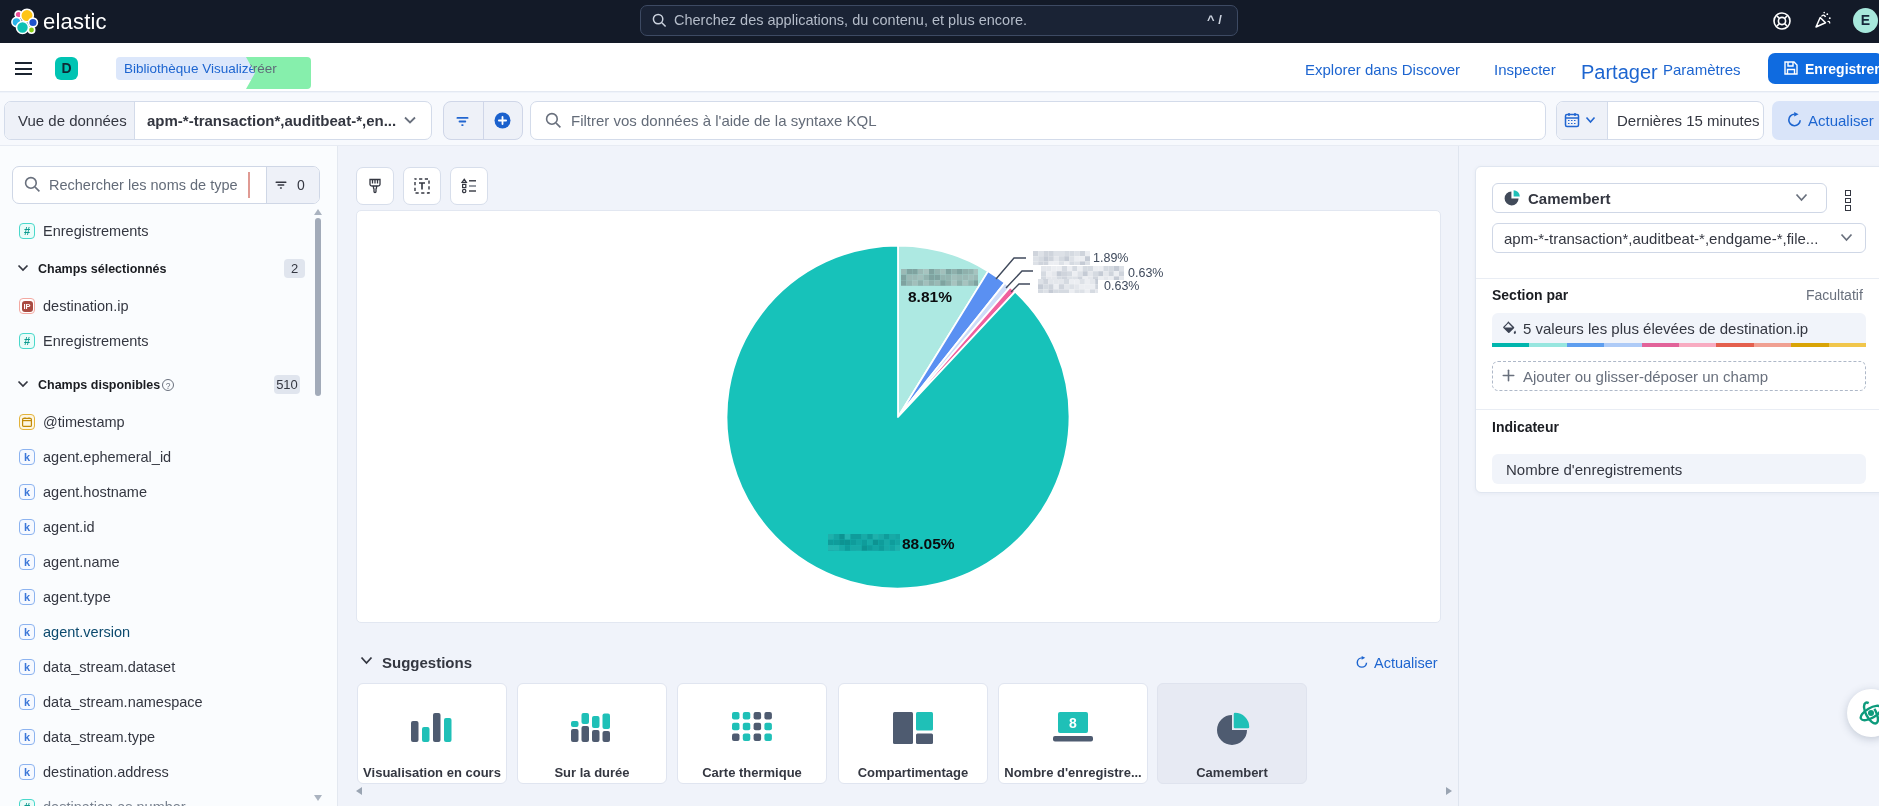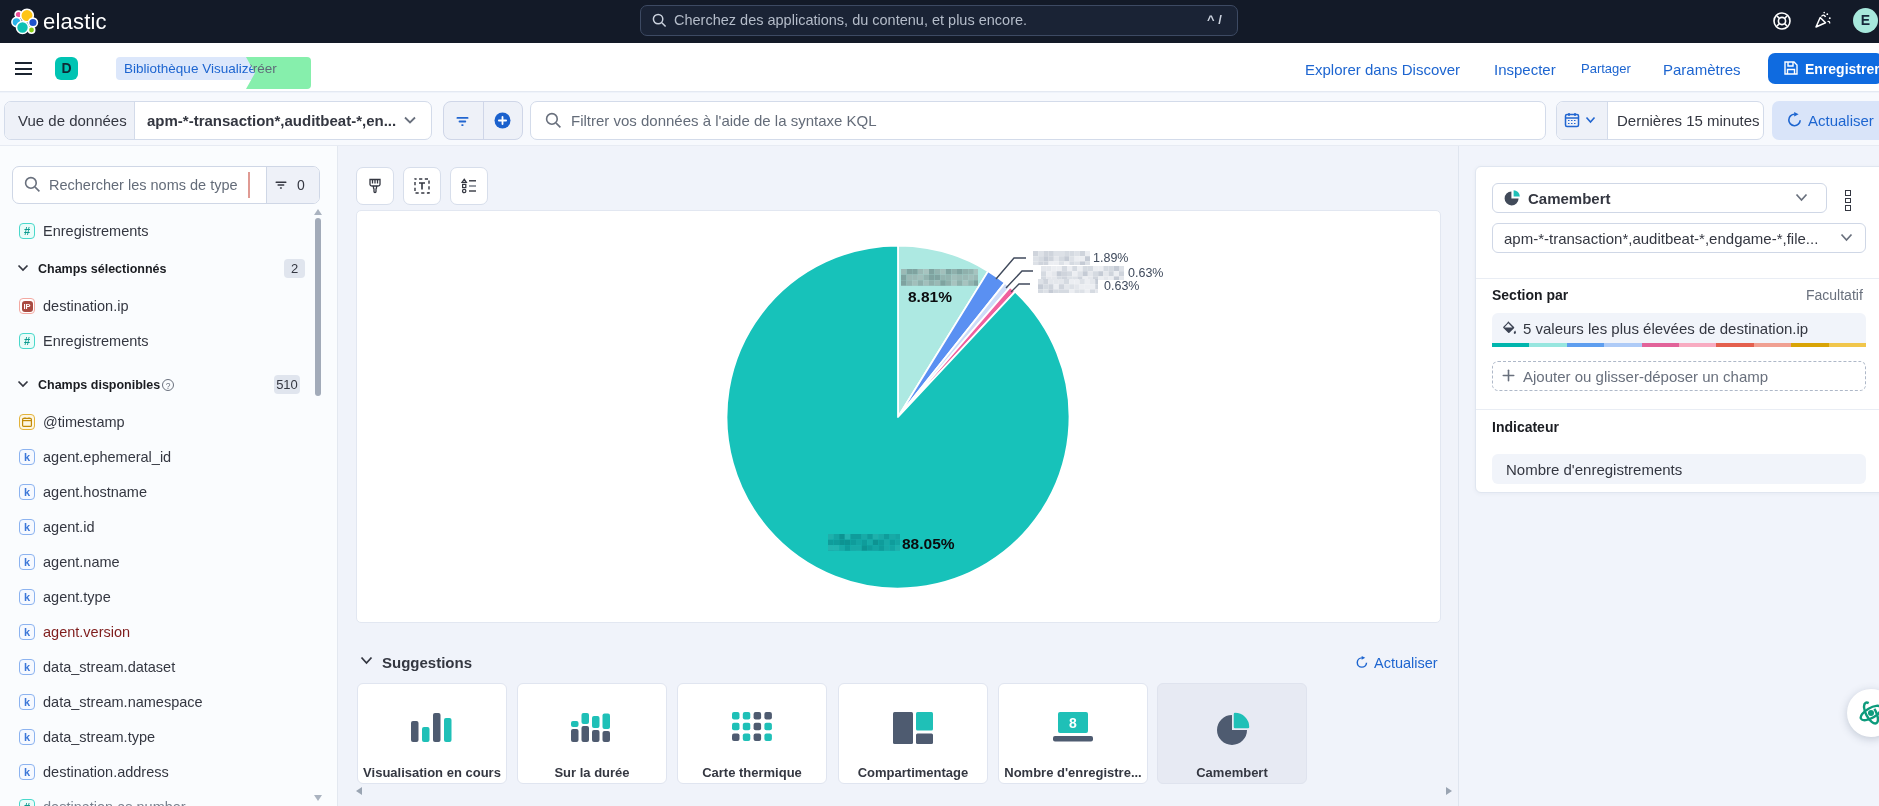--- a/index.html
+++ b/index.html
@@ -49,21 +49,21 @@
 
 <div class="abs" style="left:0;top:43px;width:1879px;height:49px;background:#fff;border-bottom:1px solid #e4e9f2;"></div>
 <div class="abs" style="left:15px;top:62px;width:17px;height:2.4px;background:#1b2430;"></div>
 <div class="abs" style="left:15px;top:67.5px;width:17px;height:2.4px;background:#1b2430;"></div>
 <div class="abs" style="left:15px;top:73px;width:17px;height:2.4px;background:#1b2430;"></div>
 <div class="abs" style="left:55px;top:57px;width:23px;height:23px;border-radius:6px;background:#00c4b3;color:#0e2a35;font-weight:700;font-size:14px;text-align:center;line-height:23px;">D</div>
 <div class="abs txt" style="left:100px;top:57px;width:148px;height:23px;background:#dce7fb;color:#1d65d0;font-size:13.5px;font-weight:500;line-height:23px;text-align:center;clip-path:polygon(0 0,calc(100% - 9px) 0,100% 50%,calc(100% - 9px) 100%,0 100%);border-radius:4px;margin-left:16px;">Bibliothèque Visualize</div>
 <div class="abs txt" style="left:243px;top:57px;width:68px;height:32px;background:#86efac;color:#5f6a79;font-size:13.5px;font-weight:500;line-height:23px;text-align:left;clip-path:polygon(3px 0,100% 0,100% 100%,3px 100%,12px 50%);border-radius:4px;">Créer</div>
 <div class="abs txt" style="left:1305px;top:61px;color:#1d65d0;font-size:15px;">Explorer dans Discover</div>
 <div class="abs txt" style="left:1494px;top:61px;color:#1d65d0;font-size:15px;">Inspecter</div>
-<div class="abs txt" style="left:1581px;top:61px;color:#1d65d0;font-size:13px;">Partager</div>
+<div class="abs txt" style="left:1581px;top:61px;color:#1d65d0;font-size:20px;">Partager</div>
 <div class="abs txt" style="left:1663px;top:61px;color:#1d65d0;font-size:15px;">Paramètres</div>
 <div class="abs" style="left:1768px;top:53px;width:115px;height:31px;background:#0f6be0;border-radius:7px;"></div>
 <svg class="abs" style="left:1783px;top:60px" width="16" height="16" viewBox="0 0 16 16" fill="none" stroke="#fff" stroke-width="1.4">
       <path d="M2 2 H11 L14 5 V14 H2 Z"></path>
       <path d="M5 2 V6 H10 V2"></path>
       <path d="M4.5 14 V9.5 H11.5 V14"></path>
     </svg>
 <div class="abs txt" style="left:1805px;top:61px;color:#fff;font-size:14px;font-weight:700;">Enregistrer</div>
 
 <div class="abs" style="left:0;top:93px;width:1879px;height:53px;background:#f7f9fd;border-bottom:1px solid #e7ebf3;"></div>
@@ -173,21 +173,21 @@
     <div class="abs txt" style="left:43px;top:449px;color:#343741;font-size:14.5px;">agent.ephemeral_id</div>
 <div class="abs" style="left:19px;top:484px;width:16px;height:16px;border:1px solid #8cb3f0;border-radius:4px;background:#f6f9ff;color:#3c77d8;font-size:11px;font-weight:700;text-align:center;line-height:15px;">k</div>
     <div class="abs txt" style="left:43px;top:484px;color:#343741;font-size:14.5px;">agent.hostname</div>
 <div class="abs" style="left:19px;top:519px;width:16px;height:16px;border:1px solid #8cb3f0;border-radius:4px;background:#f6f9ff;color:#3c77d8;font-size:11px;font-weight:700;text-align:center;line-height:15px;">k</div>
     <div class="abs txt" style="left:43px;top:519px;color:#343741;font-size:14.5px;">agent.id</div>
 <div class="abs" style="left:19px;top:554px;width:16px;height:16px;border:1px solid #8cb3f0;border-radius:4px;background:#f6f9ff;color:#3c77d8;font-size:11px;font-weight:700;text-align:center;line-height:15px;">k</div>
     <div class="abs txt" style="left:43px;top:554px;color:#343741;font-size:14.5px;">agent.name</div>
 <div class="abs" style="left:19px;top:589px;width:16px;height:16px;border:1px solid #8cb3f0;border-radius:4px;background:#f6f9ff;color:#3c77d8;font-size:11px;font-weight:700;text-align:center;line-height:15px;">k</div>
     <div class="abs txt" style="left:43px;top:589px;color:#343741;font-size:14.5px;">agent.type</div>
 <div class="abs" style="left:19px;top:624px;width:16px;height:16px;border:1px solid #8cb3f0;border-radius:4px;background:#f6f9ff;color:#3c77d8;font-size:11px;font-weight:700;text-align:center;line-height:15px;">k</div>
-    <div class="abs txt" style="left:43px;top:624px;color:#7f1d1d;font-size:14.5px;">agent.version</div>
+    <div class="abs txt" style="left:43px;top:624px;color:#0c4a6e;font-size:14.5px;">agent.version</div>
 <div class="abs" style="left:19px;top:659px;width:16px;height:16px;border:1px solid #8cb3f0;border-radius:4px;background:#f6f9ff;color:#3c77d8;font-size:11px;font-weight:700;text-align:center;line-height:15px;">k</div>
     <div class="abs txt" style="left:43px;top:659px;color:#343741;font-size:14.5px;">data_stream.dataset</div>
 <div class="abs" style="left:19px;top:694px;width:16px;height:16px;border:1px solid #8cb3f0;border-radius:4px;background:#f6f9ff;color:#3c77d8;font-size:11px;font-weight:700;text-align:center;line-height:15px;">k</div>
     <div class="abs txt" style="left:43px;top:694px;color:#343741;font-size:14.5px;">data_stream.namespace</div>
 <div class="abs" style="left:19px;top:729px;width:16px;height:16px;border:1px solid #8cb3f0;border-radius:4px;background:#f6f9ff;color:#3c77d8;font-size:11px;font-weight:700;text-align:center;line-height:15px;">k</div>
     <div class="abs txt" style="left:43px;top:729px;color:#343741;font-size:14.5px;">data_stream.type</div>
 <div class="abs" style="left:19px;top:764px;width:16px;height:16px;border:1px solid #8cb3f0;border-radius:4px;background:#f6f9ff;color:#3c77d8;font-size:11px;font-weight:700;text-align:center;line-height:15px;">k</div>
     <div class="abs txt" style="left:43px;top:764px;color:#343741;font-size:14.5px;">destination.address</div>
 <div class="abs" style="left:19px;top:799px;width:16px;height:16px;border:1px solid #49d8cb;border-radius:4px;background:#eafcf9;color:#0e9a8f;font-size:11px;font-weight:700;text-align:center;line-height:15px;">#</div>
     <div class="abs txt" style="left:43px;top:799px;color:#79828f;font-size:14.5px;">destination.as.number</div>

